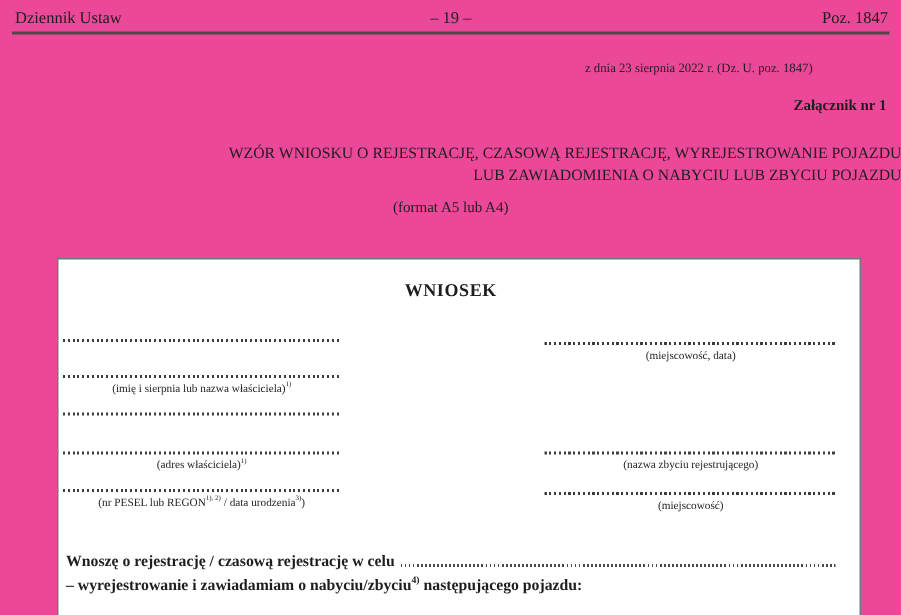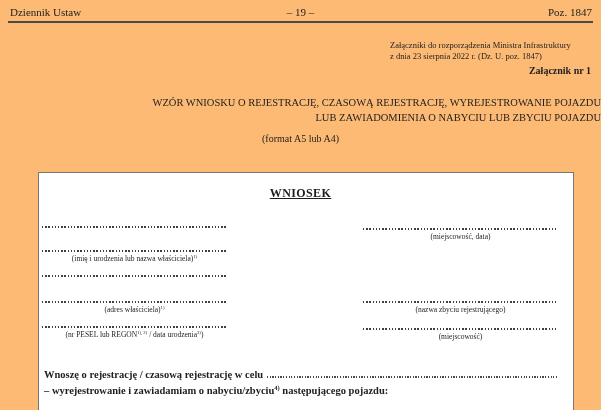--- a/index.html
+++ b/index.html
@@ -1,19 +1,19 @@
 <!DOCTYPE html>
 <html><head>
 <meta charset="utf-8">
 <style>
   html,body { margin:0; padding:0; background:#e9e9e9; }
   .page {
     position:relative;
     width:601px; height:410px;
-    background:#fdba74;
+    background:#ec4899;
     font-family:"Liberation Serif", serif;
     color:#1e1e1e;
     overflow:hidden;
     margin:0 auto;
   }
   
   .hdr-left   { position:absolute; left:10px;  top:6px; font-size:11px; }
   .hdr-center { position:absolute; left:0; right:0; top:6px; text-align:center; font-size:11px; }
   .hdr-right  { position:absolute; right:9px; top:6px; font-size:11px; }
   .hdr-rule   { position:absolute; left:8px; right:8px; top:21px; height:0; border-top:2px solid #4a4a4a; }
@@ -21,21 +21,21 @@
   
   .att-note   { position:absolute; left:390px; top:40px; font-size:8.5px; line-height:11px; }
   .att-label  { position:absolute; right:10px; top:65px; font-size:10px; font-weight:bold; }
 
   
   .doc-title   { position:absolute; left:0; right:0; top:96px; text-align:right; font-size:10.5px; line-height:14.5px; }
   .format-note { position:absolute; left:0; right:0; top:133px; text-align:center; font-size:10px; }
 
   
   .form-box   { position:absolute; left:38px; top:172px; width:534px; height:250px; border:1px solid #767676; background:#fff; }
-  .form-title { position:absolute; left:0; right:0; top:186px; text-align:center; font-weight:bold; font-size:12px; letter-spacing:0.4px;text-decoration:underline; }
+  .form-title { position:absolute; left:0; right:0; top:186px; text-align:center; font-weight:bold; font-size:12px; letter-spacing:0.4px; }
 
   .dotline {
     position:absolute; height:2px;
     background-image:repeating-linear-gradient(90deg,#3e3e3e 0 1.4px,transparent 1.4px 3.2px);
   }
   .dl-left  { left:42px;  width:185px; }
   .dl-right { left:363px; width:195px; }
 
   .flabel { position:absolute; font-size:7.5px; line-height:9px; text-align:center; color:#242424; white-space:nowrap; }
   .fl-left  { left:42px;  width:185px; }
@@ -54,38 +54,37 @@
 <body>
 
 <div class="page">
 
   <div class="hdr-left">Dziennik Ustaw</div>
   <div class="hdr-center">– 19 –</div>
   <div class="hdr-right">Poz. 1847</div>
   <div class="hdr-rule"></div>
 
   <div class="att-note">
-    <div>Załączniki do rozporządzenia Ministra Infrastruktury</div>
     <div>z dnia 23 sierpnia 2022 r. (Dz. U. poz. 1847)</div>
   </div>
   <div class="att-label">Załącznik nr 1</div>
 
   <div class="doc-title">
     <div>WZÓR WNIOSKU O REJESTRACJĘ, CZASOWĄ REJESTRACJĘ, WYREJESTROWANIE POJAZDU</div>
     <div>LUB ZAWIADOMIENIA O NABYCIU LUB ZBYCIU POJAZDU</div>
   </div>
   <div class="format-note">(format A5 lub A4)</div>
 
   <div class="form-box"></div>
   <div class="form-title">WNIOSEK</div>
 
   <div class="dotline dl-left" style="top:226px;"></div>
   <div class="dotline dl-left" style="top:250px;"></div>
   <div class="flabel fl-left" style="top:254px;">
-    <span>(imię i urodzenia lub nazwa właściciela)</span><sup>1)</sup>
+    <span>(imię i sierpnia lub nazwa właściciela)</span><sup>1)</sup>
   </div>
   <div class="dotline dl-left" style="top:275px;"></div>
   <div class="dotline dl-left" style="top:301px;"></div>
   <div class="flabel fl-left" style="top:305px;">
     <span>(adres właściciela)</span><sup>1)</sup>
   </div>
   <div class="dotline dl-left" style="top:326px;"></div>
   <div class="flabel fl-left" style="top:330px;">
     <span>(nr PESEL lub REGON</span><sup>1), 2)</sup><span> / data urodzenia</span><sup>3)</sup><span>)</span>
   </div>

